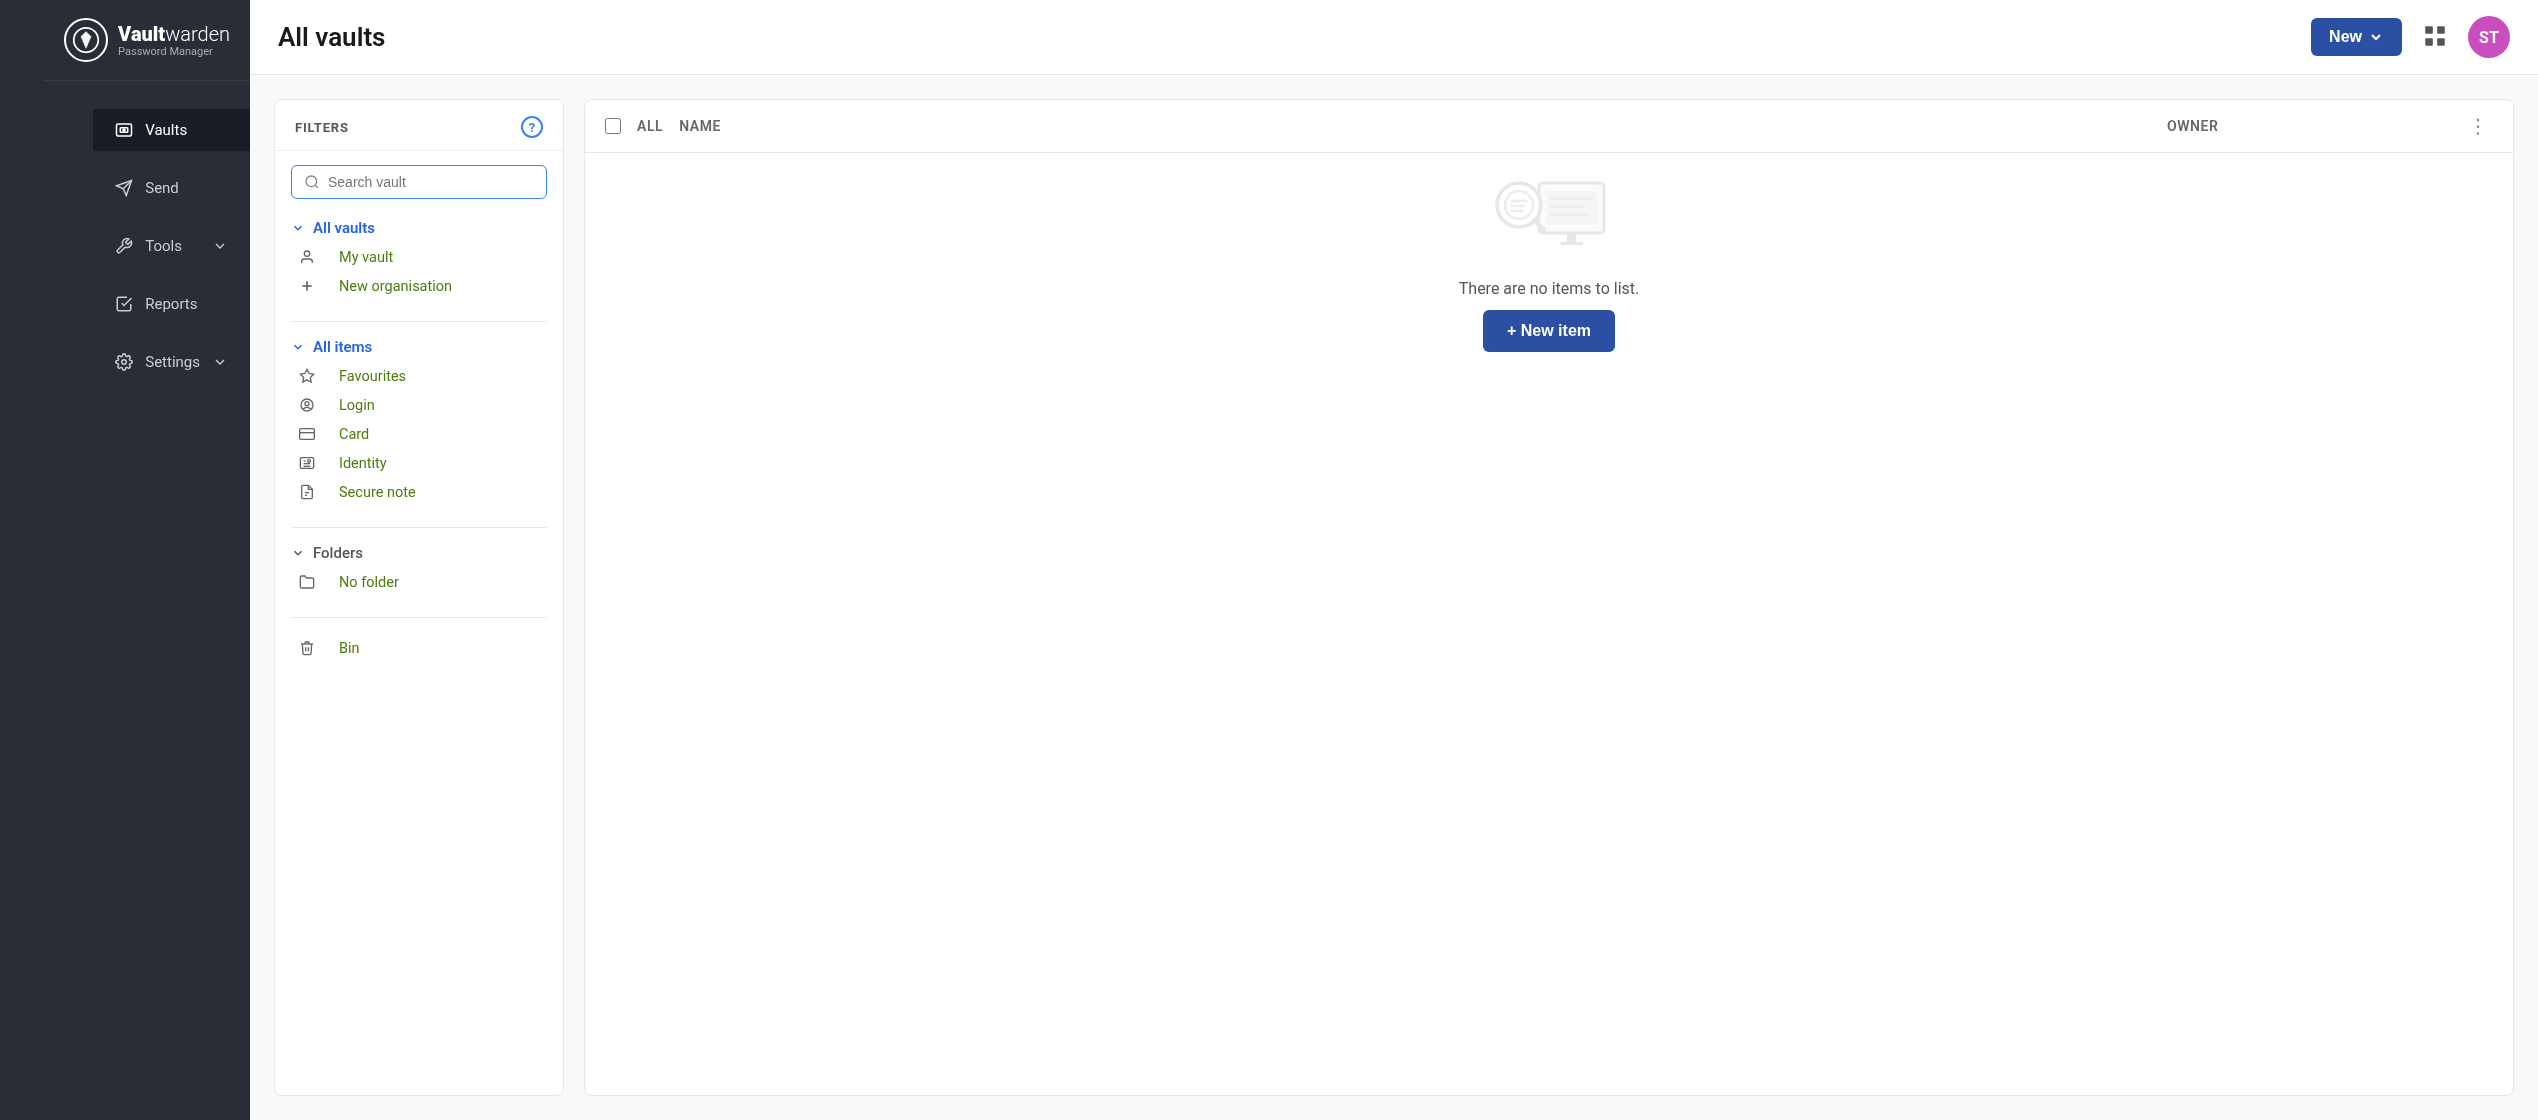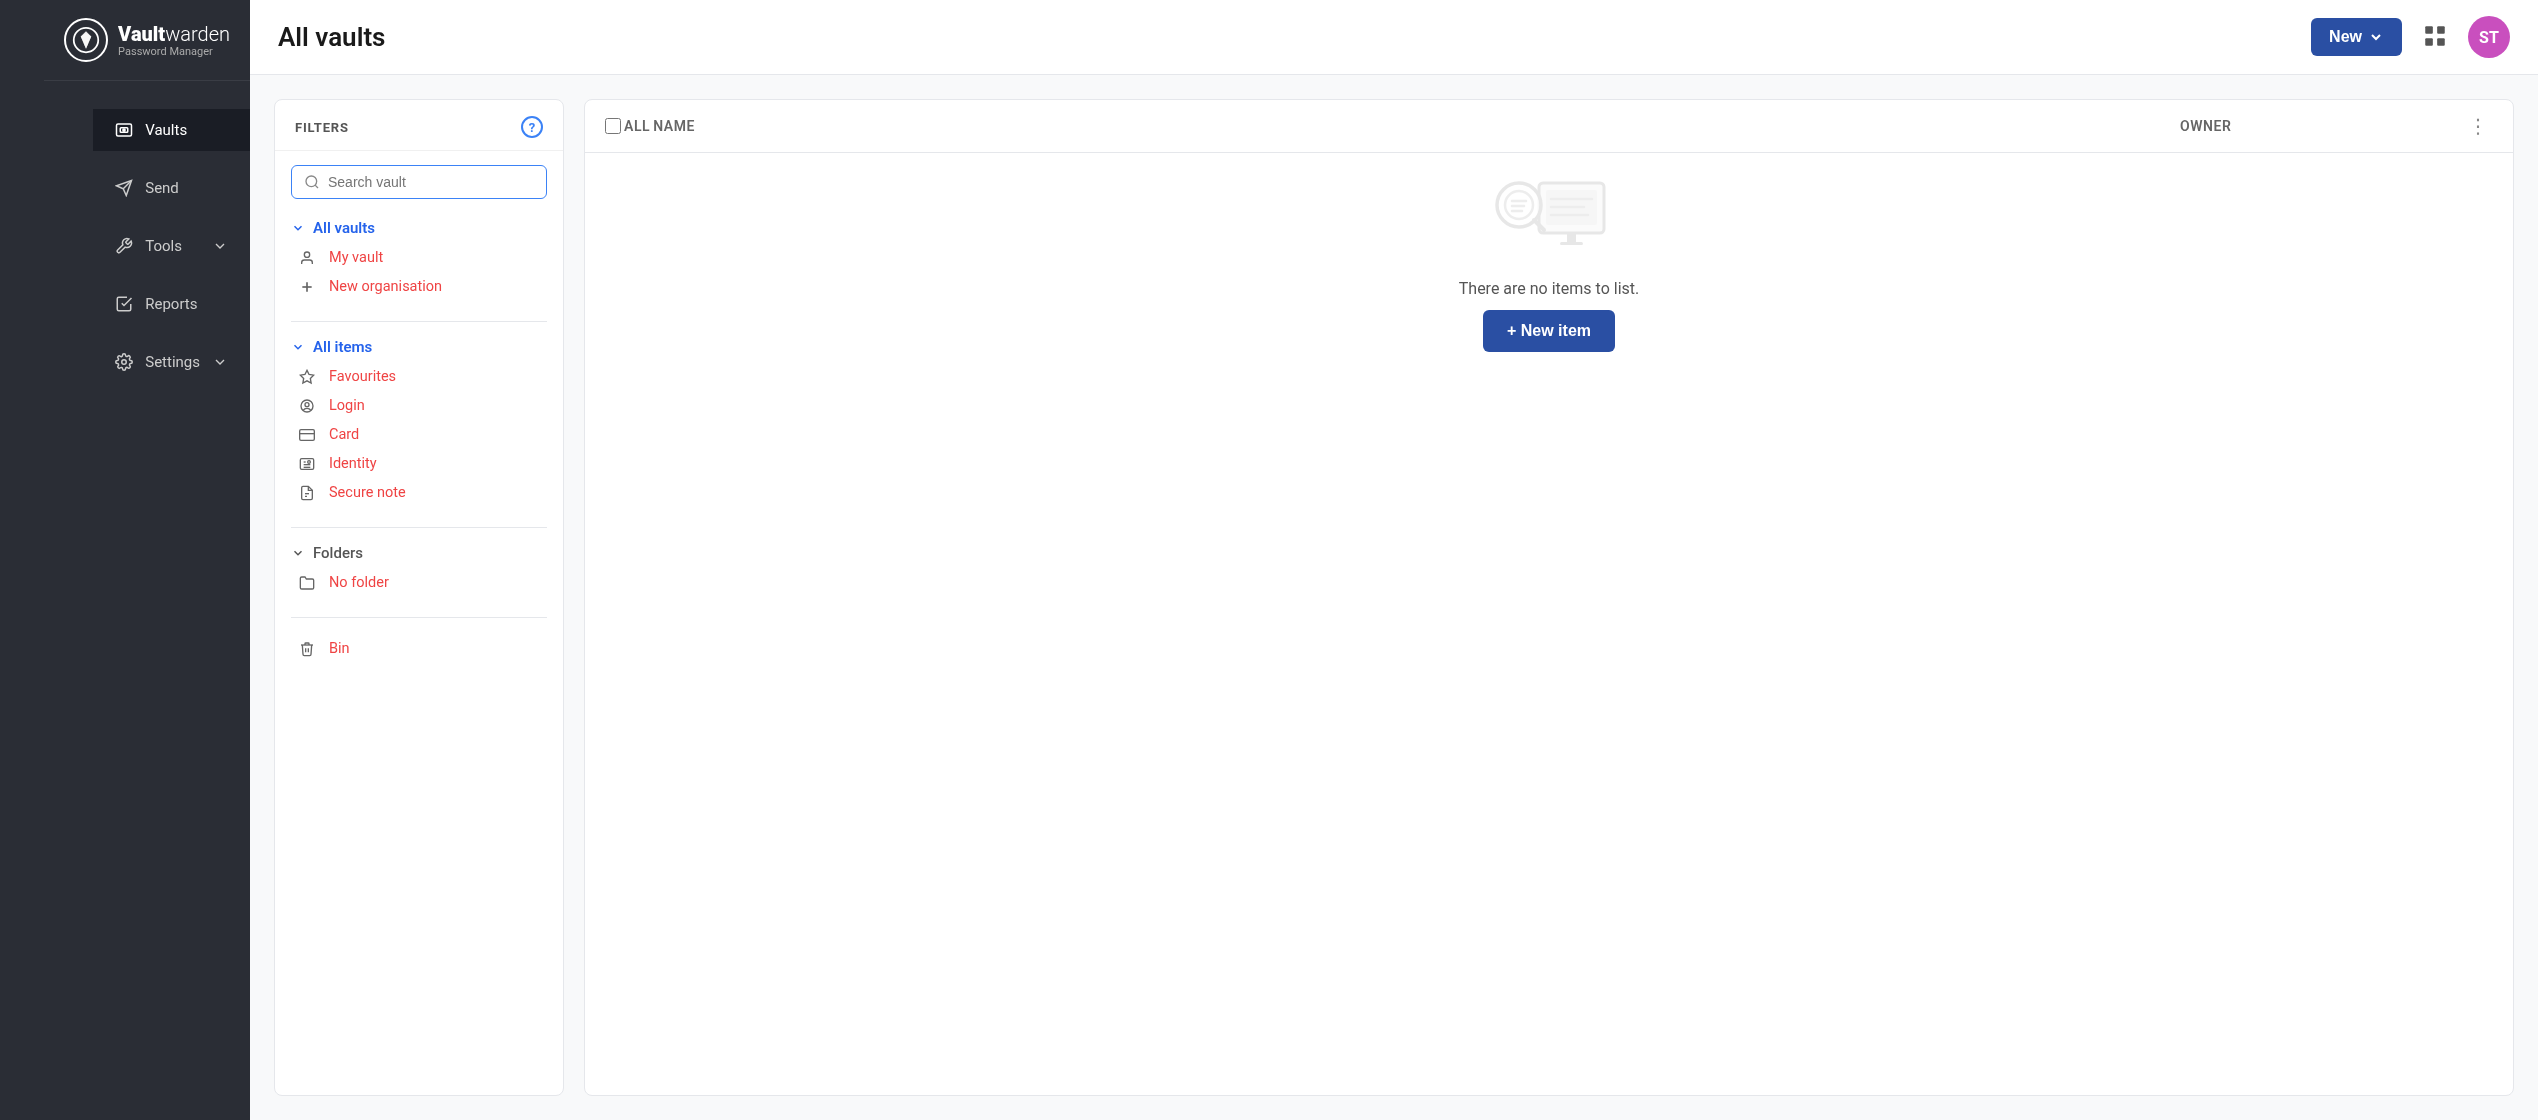--- a/index.html
+++ b/index.html
@@ -195,48 +195,48 @@
       cursor: pointer;
     }
     .filter-group-header svg { width: 14px; height: 14px; color: #555; }
     .filter-group-title {
       font-size: 15px;
       font-weight: 600;
       color: #2563eb;
     }
     .filter-item {
       display: flex;
-      align-items: center;
-      gap: 14px;
+      align-items: flex-start;
+      gap: 24px;
       padding: 6px 8px;
       border-radius: 5px;
       cursor: pointer;
       font-size: 14.5px;
-      color: #ef4444;
+      color: #4d7c0f;
     }
     .filter-item svg { width: 16px; height: 16px; color: #666; flex-shrink: 0; }
 
     .divider { height: 1px; background: #e5e7eb; margin: 10px 16px; }
 
     
     .vault-area {
       flex: 1;
       background: #fff;
       border: 1px solid #e5e7eb;
       border-radius: 8px;
       display: flex;
       flex-direction: column;
       overflow: hidden;
     }
     .vault-table-header {
       display: flex;
       align-items: center;
       padding: 14px 20px;
       border-bottom: 1.5px solid #e5e7eb;
-      gap: 3px;
+      gap: 16px;
     }
     .vault-table-header input[type="checkbox"] {
       width: 16px;
       height: 16px;
       cursor: pointer;
     }
     .col-name {
       flex: 1;
       font-size: 14px;
       font-weight: 600;

